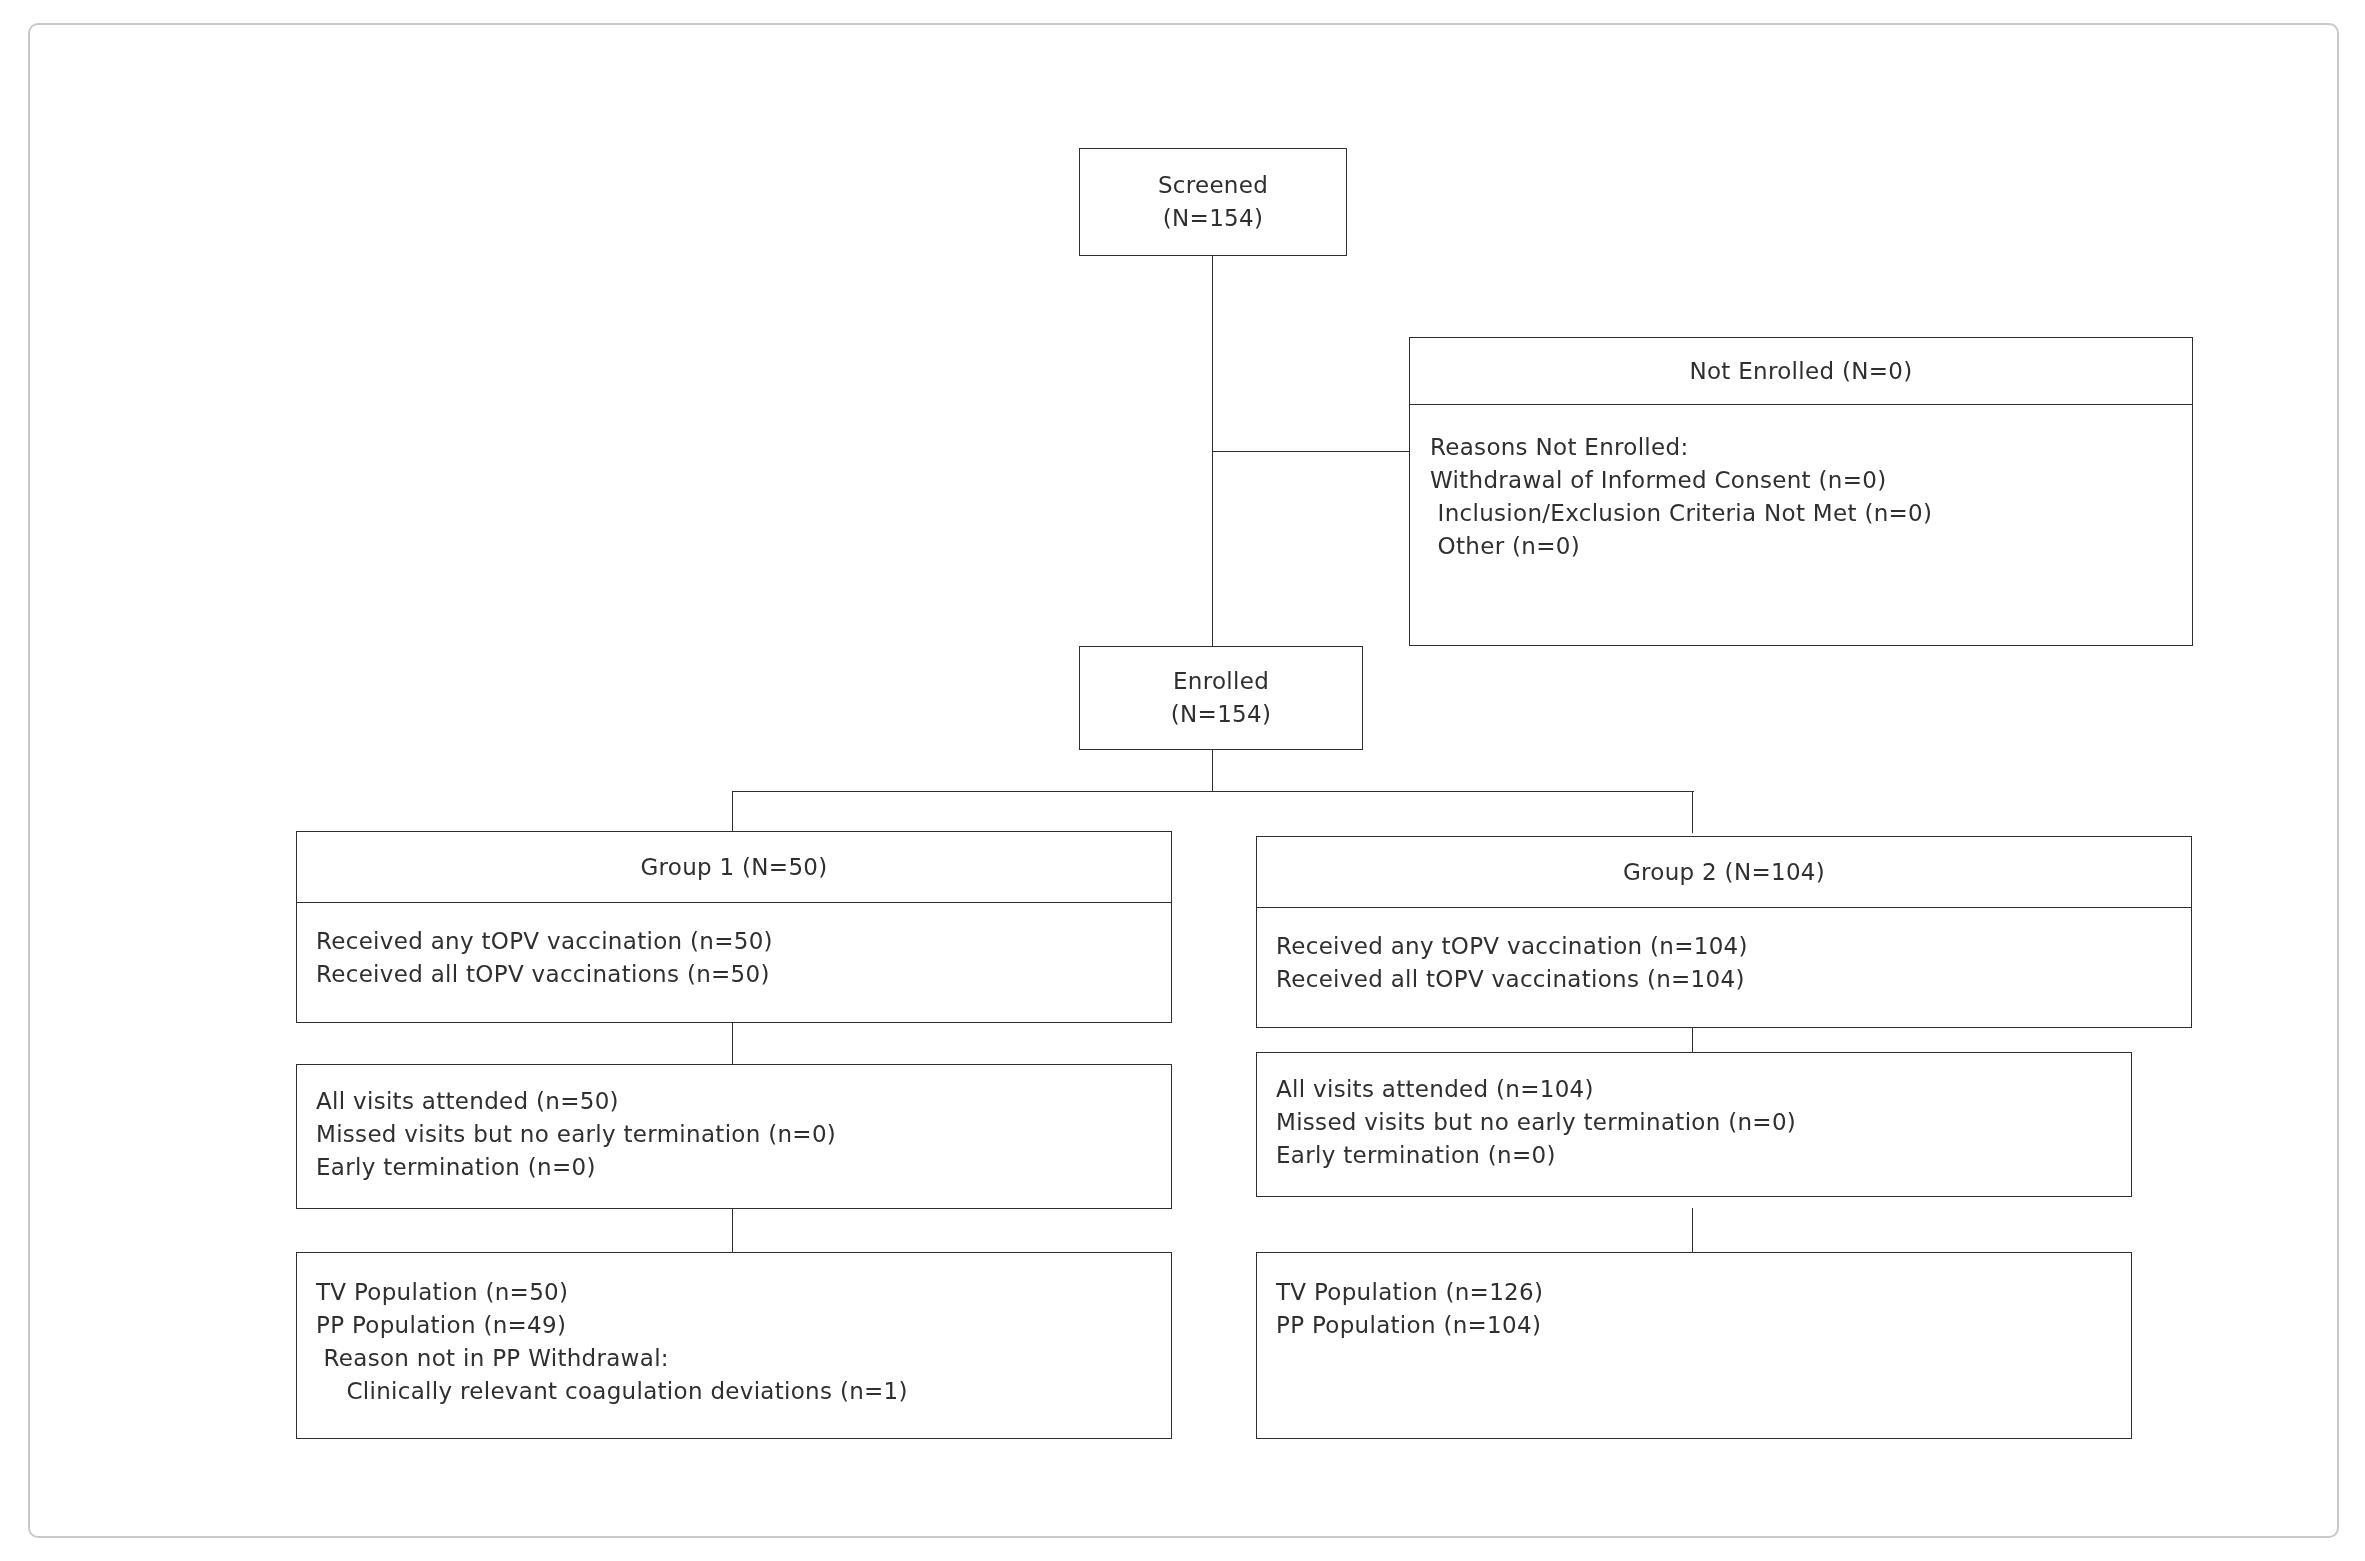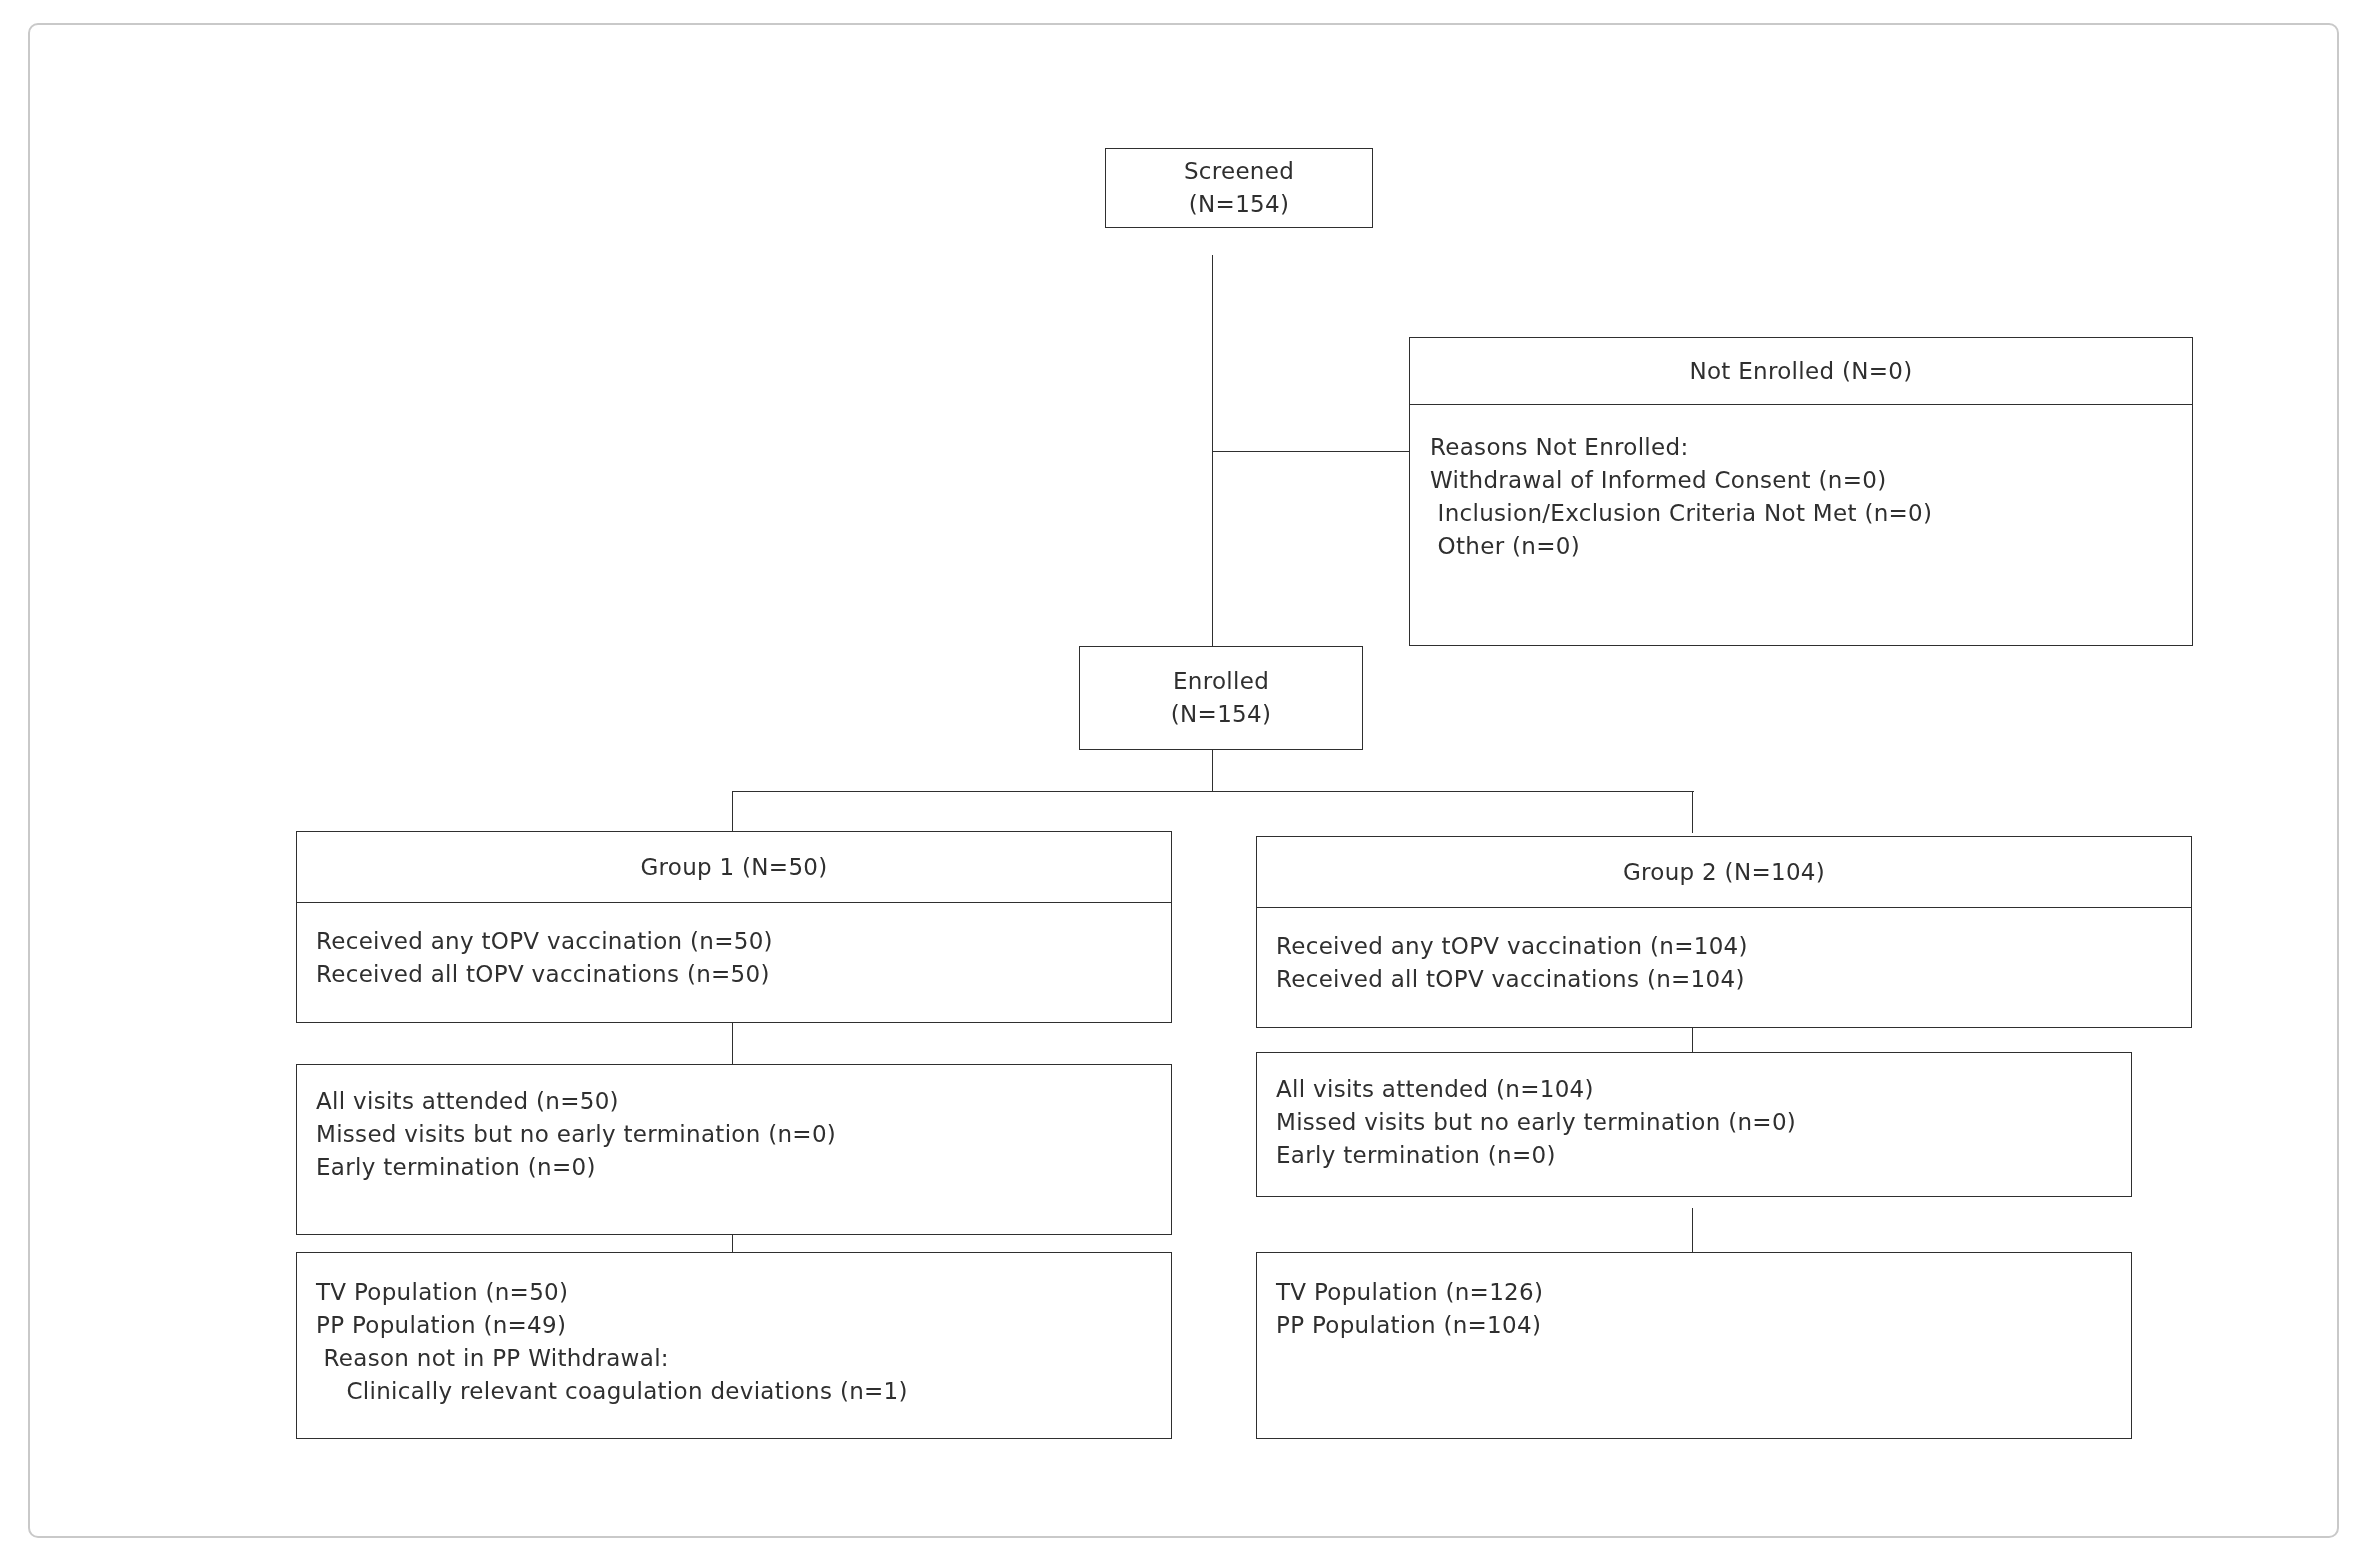--- a/index.html
+++ b/index.html
@@ -29,21 +29,21 @@
   <div class="line" style="left:1212px;top:451px;width:198px;height:1.4px"></div>
   <div class="line" style="left:1212px;top:749px;width:1.4px;height:43px"></div>
   <div class="line" style="left:732px;top:791px;width:962px;height:1.4px"></div>
   <div class="line" style="left:732px;top:791px;width:1.4px;height:42px"></div>
   <div class="line" style="left:1692px;top:791px;width:1.4px;height:42px"></div>
   <div class="line" style="left:732px;top:1022px;width:1.4px;height:44px"></div>
   <div class="line" style="left:1692px;top:1022px;width:1.4px;height:44px"></div>
   <div class="line" style="left:732px;top:1208px;width:1.4px;height:46px"></div>
   <div class="line" style="left:1692px;top:1208px;width:1.4px;height:46px"></div>
 
-  <div class="box center-col" style="left:1105px;top:148px;width:268px;height:80px">
+  <div class="box center-col" style="left:1079px;top:148px;width:268px;height:108px">
     <div class="txt">Screened</div>
     <div class="txt">(N=154)</div>
   </div>
 
   <div class="box" style="left:1409px;top:337px;width:784px;height:309px">
     <div class="hdr" style="height:67px">
       <div class="txt">Not Enrolled (N=0)</div>
     </div>
     <div class="pad-body">
       <div class="txt">Reasons Not Enrolled:</div>
@@ -71,21 +71,21 @@
   <div class="box" style="left:1256px;top:836px;width:936px;height:192px">
     <div class="hdr" style="height:71px">
       <div class="txt">Group 2 (N=104)</div>
     </div>
     <div class="pad-body-sm">
       <div class="txt">Received any tOPV vaccination (n=104)</div>
       <div class="txt">Received all tOPV vaccinations (n=104)</div>
     </div>
   </div>
 
-  <div class="box" style="left:296px;top:1064px;width:876px;height:171px">
+  <div class="box" style="left:296px;top:1064px;width:876px;height:145px">
     <div class="pad-body-md">
       <div class="txt">All visits attended (n=50)</div>
       <div class="txt">Missed visits but no early termination (n=0)</div>
       <div class="txt">Early termination (n=0)</div>
     </div>
   </div>
 
   <div class="box" style="left:1256px;top:1052px;width:876px;height:145px">
     <div class="pad-body-md">
       <div class="txt">All visits attended (n=104)</div>

